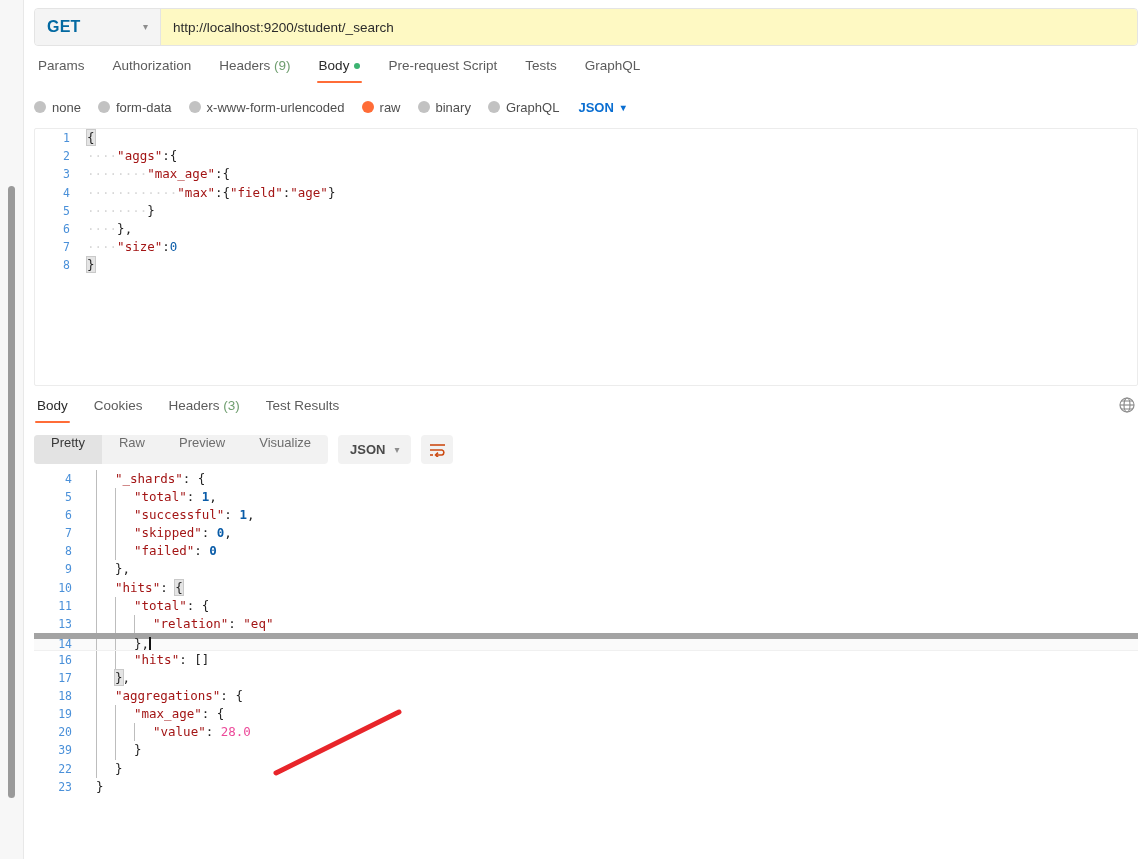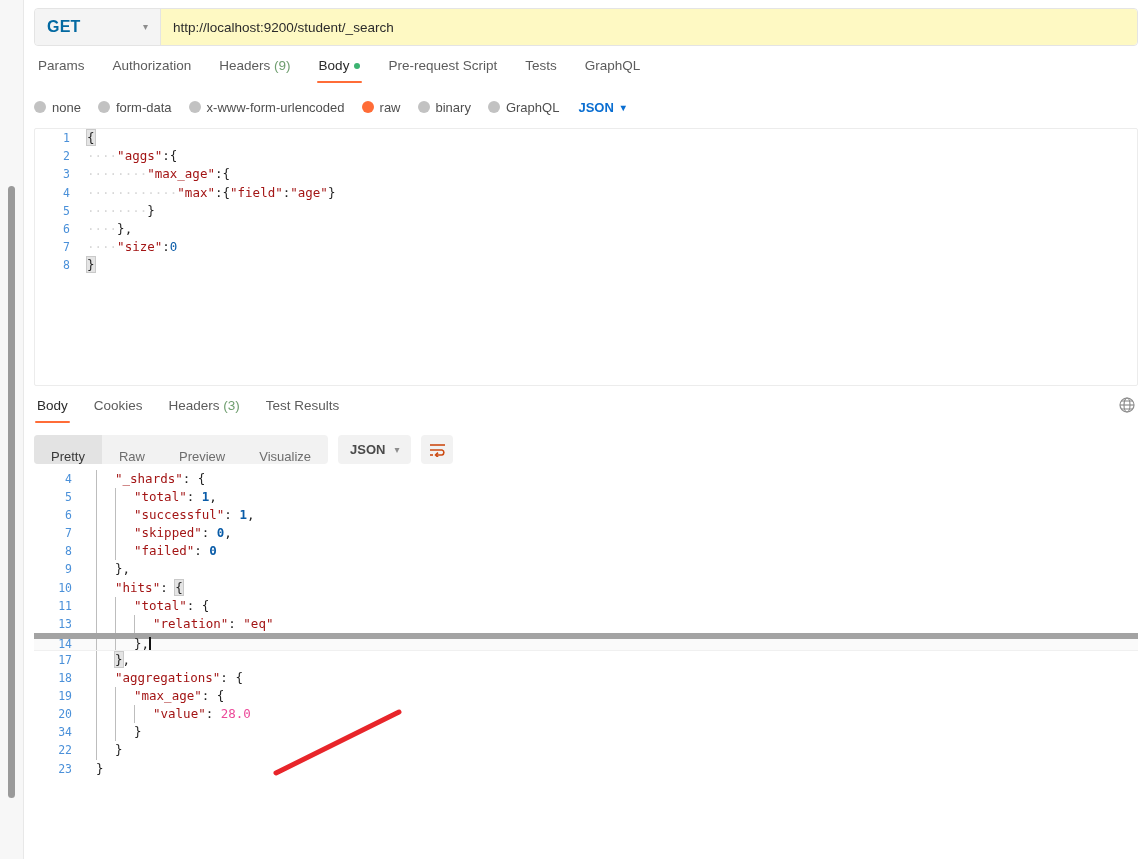--- a/index.html
+++ b/index.html
@@ -183,21 +183,21 @@
   .resp-toolbar {
     position: absolute; left: 10px; top: 435px;
     display: flex; align-items: center; gap: 10px;
   }
   .segmented {
     display: flex; align-items: stretch;
     background: #f2f2f2; border-radius: 4px; overflow: hidden;
     height: 29px;
   }
   .seg {
-    display: flex; align-items: flex-end;
+    display: flex; align-items: flex-start;
     padding: 0 17px; font-size: 13px; color: #6d6d6d;
     cursor: pointer; white-space: nowrap;
   }
   .seg.active { background: #e3e3e3; color: #383838; }
   .json-select {
     display: flex; align-items: center; gap: 9px;
     height: 29px; padding: 0 12px;
     background: #f2f2f2; border-radius: 4px;
     font-size: 13px; color: #4a4a4a; font-weight: 600;
     cursor: pointer;
@@ -372,25 +372,26 @@
         <div class="resp-line"><span class="resp-gutter">4</span><span class="resp-text" style="padding-left: 33px;"><span class="rk">"_shards"</span><span class="p">: {</span></span><span class="fold" style="left: 62px;"></span></div>
         <div class="resp-line"><span class="resp-gutter">5</span><span class="resp-text" style="padding-left: 52px;"><span class="rk">"total"</span><span class="p">: </span><span class="nb">1</span><span class="p">,</span></span><span class="fold" style="left: 62px;"></span><span class="fold" style="left: 81px;"></span></div>
         <div class="resp-line"><span class="resp-gutter">6</span><span class="resp-text" style="padding-left: 52px;"><span class="rk">"successful"</span><span class="p">: </span><span class="nb">1</span><span class="p">,</span></span><span class="fold" style="left: 62px;"></span><span class="fold" style="left: 81px;"></span></div>
         <div class="resp-line"><span class="resp-gutter">7</span><span class="resp-text" style="padding-left: 52px;"><span class="rk">"skipped"</span><span class="p">: </span><span class="nb">0</span><span class="p">,</span></span><span class="fold" style="left: 62px;"></span><span class="fold" style="left: 81px;"></span></div>
         <div class="resp-line"><span class="resp-gutter">8</span><span class="resp-text" style="padding-left: 52px;"><span class="rk">"failed"</span><span class="p">: </span><span class="nb">0</span></span><span class="fold" style="left: 62px;"></span><span class="fold" style="left: 81px;"></span></div>
         <div class="resp-line"><span class="resp-gutter">9</span><span class="resp-text" style="padding-left: 33px;"><span class="p">},</span></span><span class="fold" style="left: 62px;"></span></div>
         <div class="resp-line"><span class="resp-gutter">10</span><span class="resp-text" style="padding-left: 33px;"><span class="rk">"hits"</span><span class="p">: </span><span class="p brk-hl">{</span></span><span class="fold" style="left: 62px;"></span></div>
         <div class="resp-line"><span class="resp-gutter">11</span><span class="resp-text" style="padding-left: 52px;"><span class="rk">"total"</span><span class="p">: {</span></span><span class="fold" style="left: 62px;"></span><span class="fold" style="left: 81px;"></span></div>
         <div class="resp-line"><span class="resp-gutter">13</span><span class="resp-text" style="padding-left: 71px;"><span class="rk">"relation"</span><span class="p">: </span><span class="rk">"eq"</span></span><span class="fold" style="left: 62px;"></span><span class="fold" style="left: 81px;"></span><span class="fold" style="left: 100px;"></span></div>
         <div class="resp-line hl"><span class="resp-gutter">14</span><span class="resp-text" style="padding-left: 52px;"><span class="p">},</span><span class="caret-bar"></span></span><span class="fold" style="left: 62px;"></span><span class="fold" style="left: 81px;"></span></div>
+        <div class="resp-line"><span class="resp-gutter">16</span><span class="resp-text" style="padding-left: 52px;"><span class="rk">"hits"</span><span class="p">: []</span></span><span class="fold" style="left: 62px;"></span><span class="fold" style="left: 81px;"></span></div>
         <div class="resp-line"><span class="resp-gutter">17</span><span class="resp-text" style="padding-left: 33px;"><span class="p brk-hl">}</span><span class="p">,</span></span><span class="fold" style="left: 62px;"></span></div>
         <div class="resp-line"><span class="resp-gutter">18</span><span class="resp-text" style="padding-left: 33px;"><span class="rk">"aggregations"</span><span class="p">: {</span></span><span class="fold" style="left: 62px;"></span></div>
         <div class="resp-line"><span class="resp-gutter">19</span><span class="resp-text" style="padding-left: 52px;"><span class="rk">"max_age"</span><span class="p">: {</span></span><span class="fold" style="left: 62px;"></span><span class="fold" style="left: 81px;"></span></div>
         <div class="resp-line"><span class="resp-gutter">20</span><span class="resp-text" style="padding-left: 71px;"><span class="rk">"value"</span><span class="p">: </span><span class="g">28.0</span></span><span class="fold" style="left: 62px;"></span><span class="fold" style="left: 81px;"></span><span class="fold" style="left: 100px;"></span></div>
-        <div class="resp-line"><span class="resp-gutter">34</span><span class="resp-text" style="padding-left: 52px;"><span class="p">}</span></span><span class="fold" style="left: 62px;"></span><span class="fold" style="left: 81px;"></span></div>
+        <div class="resp-line"><span class="resp-gutter">39</span><span class="resp-text" style="padding-left: 52px;"><span class="p">}</span></span><span class="fold" style="left: 62px;"></span><span class="fold" style="left: 81px;"></span></div>
         <div class="resp-line"><span class="resp-gutter">22</span><span class="resp-text" style="padding-left: 33px;"><span class="p">}</span></span><span class="fold" style="left: 62px;"></span></div>
         <div class="resp-line"><span class="resp-gutter">23</span><span class="resp-text" style="padding-left: 14px;"><span class="p">}</span></span></div>
       </div>
 
   </div>
 
   <svg class="annot">
     <line id="annot-line" stroke="#e8252a" stroke-width="5" stroke-linecap="round" x1="276" y1="773" x2="399" y2="712"></line>
   </svg>
 

